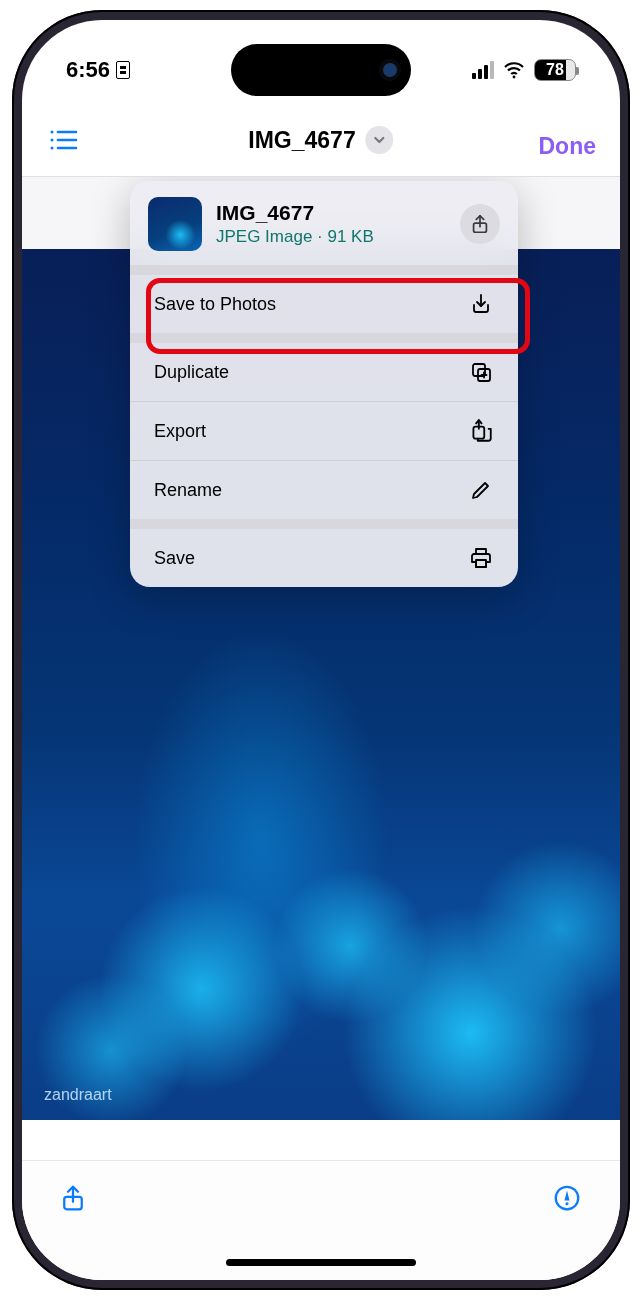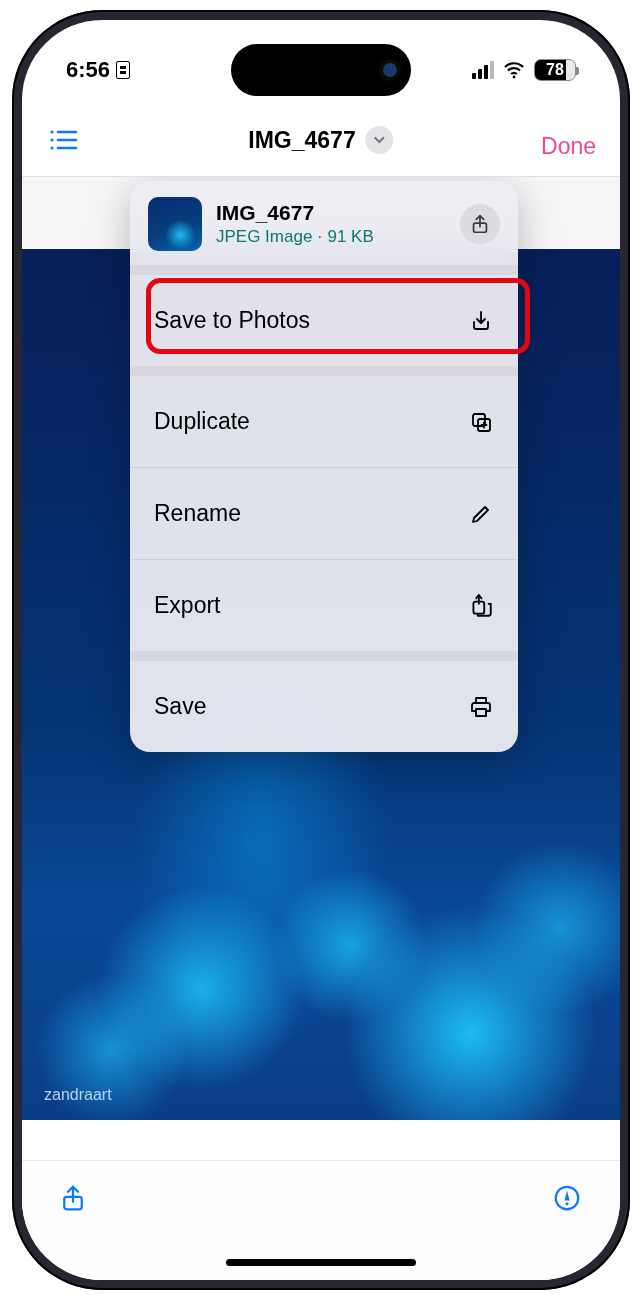--- a/index.html
+++ b/index.html
@@ -94,21 +94,21 @@
     height:60px;
     display:flex; align-items:center; justify-content:space-between;
     padding:0 24px;
   }
   .navbar .center { position:absolute; left:50%; transform:translateX(-50%); display:flex; align-items:center; gap:10px; }
   .navbar .title { font-size:23px; font-weight:600; color:#000; }
   .navbar .chev-circle {
     width:28px; height:28px; border-radius:50%; background:#e4e3e8;
     display:flex; align-items:center; justify-content:center;
   }
-  .navbar .done { font-size:23px; font-weight:400; color:#ec4899;margin-top:12px; }
+  .navbar .done { font-size:23px; font-weight:700; color:#8b5cf6;margin-top:12px; }
   .list-icon svg { width:34px; height:34px; }
 
   
   .content {
     position:absolute; top:156px; left:0; right:0;
     height:944px;
     background:#f6f6f8;
     border-top:1px solid #e0e0e0;
     overflow:hidden;
   }
@@ -154,22 +154,22 @@
   .menu-header .name { font-size:21px; font-weight:600; color:#000; }
   .menu-header .meta { font-size:17px; color:#0f766e; margin-top:2px; }
   .menu-header .share-btn {
     width:40px; height:40px; border-radius:50%;
     background:#dcdbe2;
     display:flex; align-items:center; justify-content:center;
   }
   .divider-thick { height:10px; background:#d8d7dd; }
   .menu-item {
     display:flex; align-items:center; justify-content:space-between;
-    padding:32px 24px;
-    font-size:23px; color:#000;
+    padding:16px 24px;
+    font-size:18px; color:#000;
     border-top:1px solid #cfcfd5;
     position:relative;
   }
   .menu-item:first-of-type { border-top:none; }
   .menu-section2 .menu-item:first-child { border-top:none; }
   .menu .icon { width:26px; height:26px; display:flex; align-items:center; justify-content:center; }
 
   
   .highlight-ring {
     position:absolute;
@@ -304,35 +304,35 @@
             <span class="icon">
               <svg viewBox="0 0 24 24" width="24" height="24" fill="none" stroke="#000" stroke-width="1.8" stroke-linecap="round" stroke-linejoin="round">
                 <rect x="4" y="4" width="12" height="12" rx="2"></rect>
                 <rect x="9" y="9" width="12" height="12" rx="2"></rect>
                 <line x1="15" y1="12.5" x2="15" y2="17.5"></line>
                   <line x1="12.5" y1="15" x2="17.5" y2="15"></line>
               </svg>
             </span>
           </div>
           <div class="menu-item">
-            <span>Rename</span>
-            <span class="icon">
-              <svg viewBox="0 0 24 24" width="24" height="24" fill="none" stroke="#000" stroke-width="1.8" stroke-linecap="round" stroke-linejoin="round">
-                <path d="M4 20l4-1 11-11-3-3L5 16l-1 4z"></path>
-              </svg>
-            </span>
-          </div>
-          <div class="menu-item">
             <span>Export</span>
             <span class="icon">
               <svg viewBox="0 0 24 24" width="26" height="26" fill="none" stroke="#000" stroke-width="1.7" stroke-linecap="round" stroke-linejoin="round">
                 <path d="M10 2v8"></path>
                   <path d="M7.5 5L10 2l2.5 3"></path>
                 <rect x="5" y="8" width="10" height="11" rx="2"></rect>
                 <path d="M9 19v2h10a2 2 0 0 0 2-2V10h-2"></path>
+              </svg>
+            </span>
+          </div>
+          <div class="menu-item">
+            <span>Rename</span>
+            <span class="icon">
+              <svg viewBox="0 0 24 24" width="24" height="24" fill="none" stroke="#000" stroke-width="1.8" stroke-linecap="round" stroke-linejoin="round">
+                <path d="M4 20l4-1 11-11-3-3L5 16l-1 4z"></path>
               </svg>
             </span>
           </div>
         </div>
 
         <div class="divider-thick"></div>
 
         <div class="menu-section3">
           <div class="menu-item">
             <span>Save</span>

